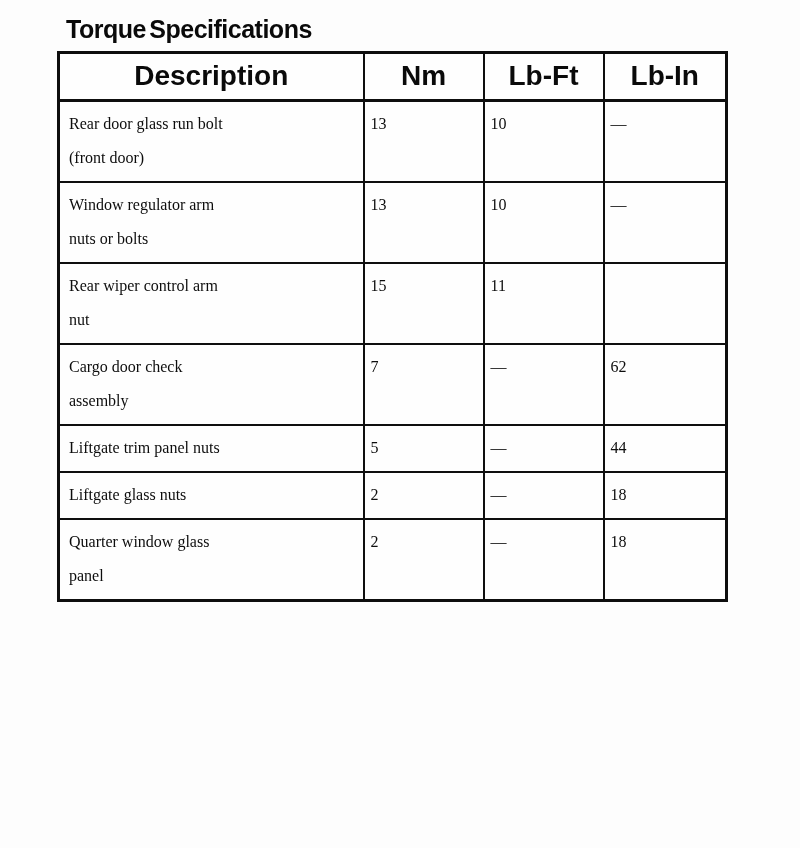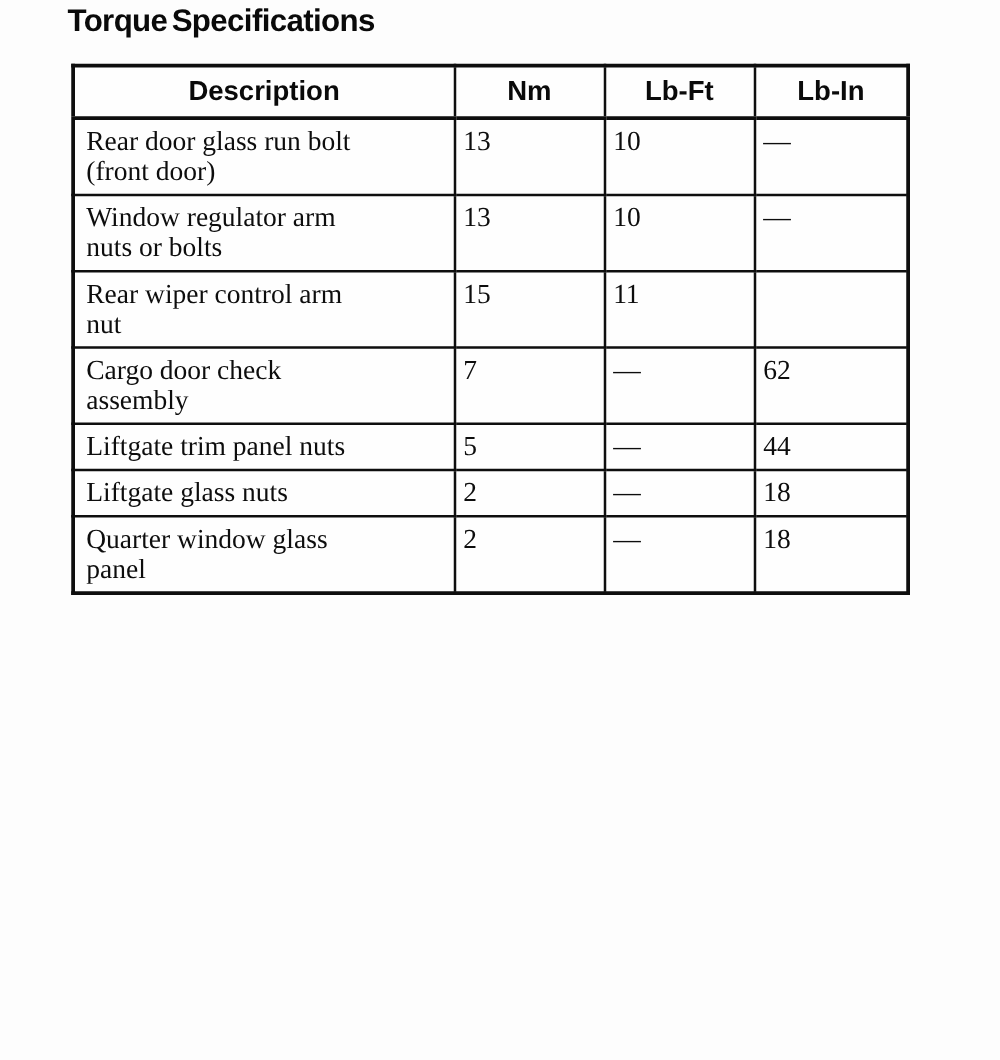--- a/index.html
+++ b/index.html
@@ -13,21 +13,21 @@
     height: 848px;
     background: #fdfdfd;
     color: #0c0c0c;
     font-family: "Liberation Serif", serif;
     overflow: hidden;
   }
   .title {
     position: absolute;
     left: 54px;
     top: 3px;
-    margin: 0;
+    margin: 12px;
     font-family: "Liberation Sans", sans-serif;
     font-size: 25px;
     font-weight: 700;
     letter-spacing: -0.5px;
     word-spacing: -3px;
     color: #0a0a0a;
   }
   table.spec-table {
     position: absolute;
     left: 57px;
@@ -37,30 +37,30 @@
     table-layout: fixed;
     border: 3px solid #0e0e0e;
     background: #fefefe;
   }
   .spec-table th,
   .spec-table td {
     border: 2px solid #0e0e0e;
   }
   .spec-table thead th {
     font-family: "Liberation Sans", sans-serif;
-    font-size: 22px;
+    font-size: 28px;
     font-weight: 700;
     text-align: center;
     padding: 6px 2px 7px 2px;
     border-bottom: 3px solid #0e0e0e;
     color: #0a0a0a;
   }
   .spec-table td {
-    font-size: 22px;
-    line-height: 24px;
+    font-size: 16px;
+    line-height: 34px;
     vertical-align: top;
     padding: 5px 6px 6px 6px;
     color: #0d0d0d;
     margin-top: 16px;
   }
   td.desc-cell {
     text-align: left;
     padding-left: 9px;
     white-space: pre-line;
   }

